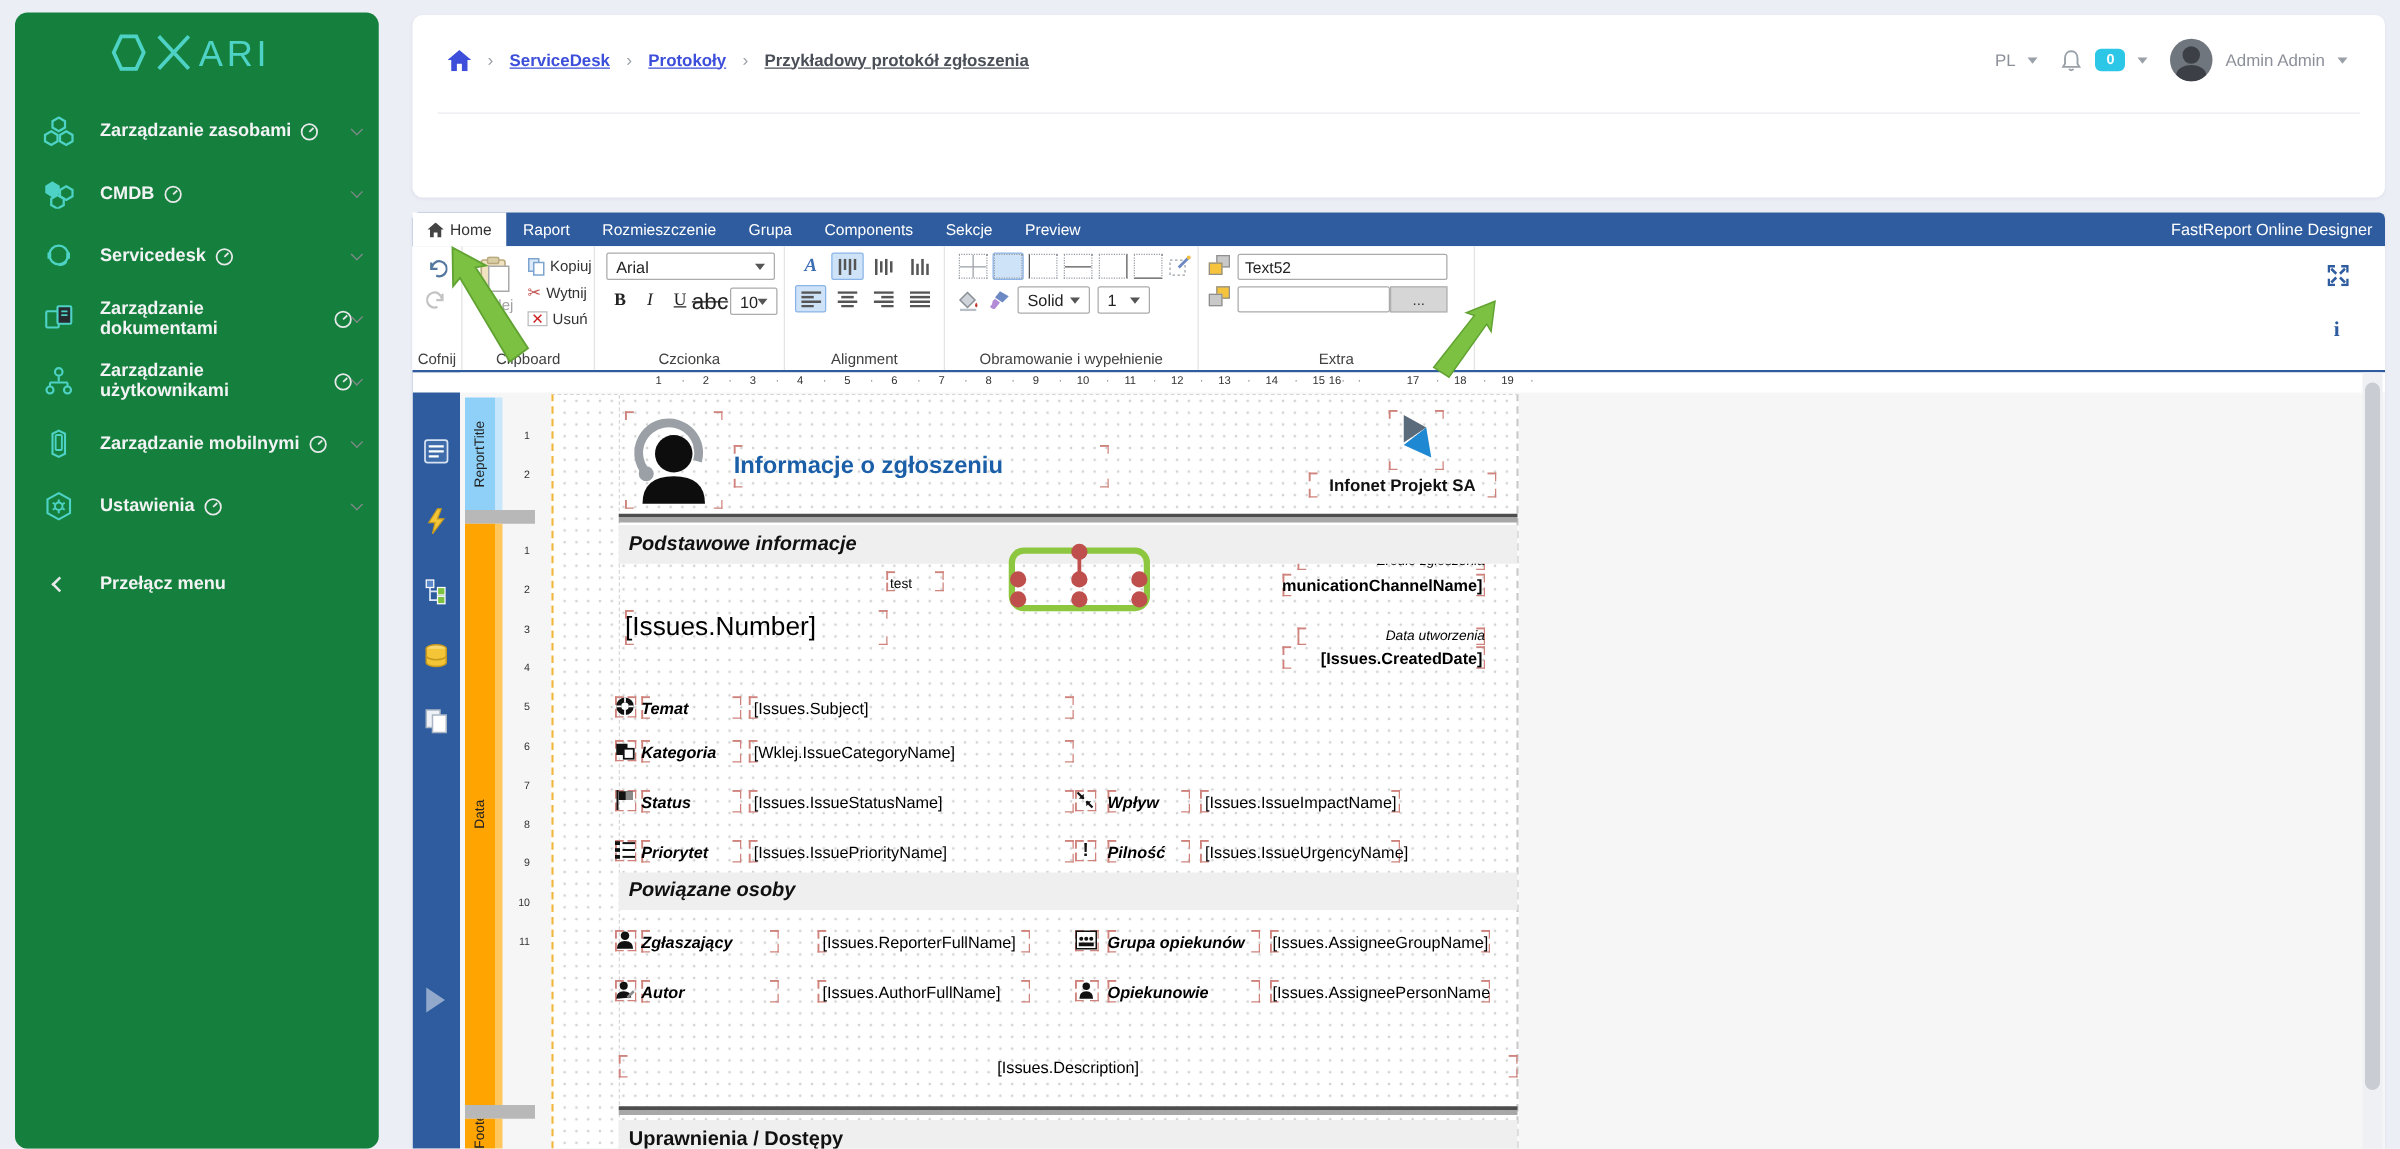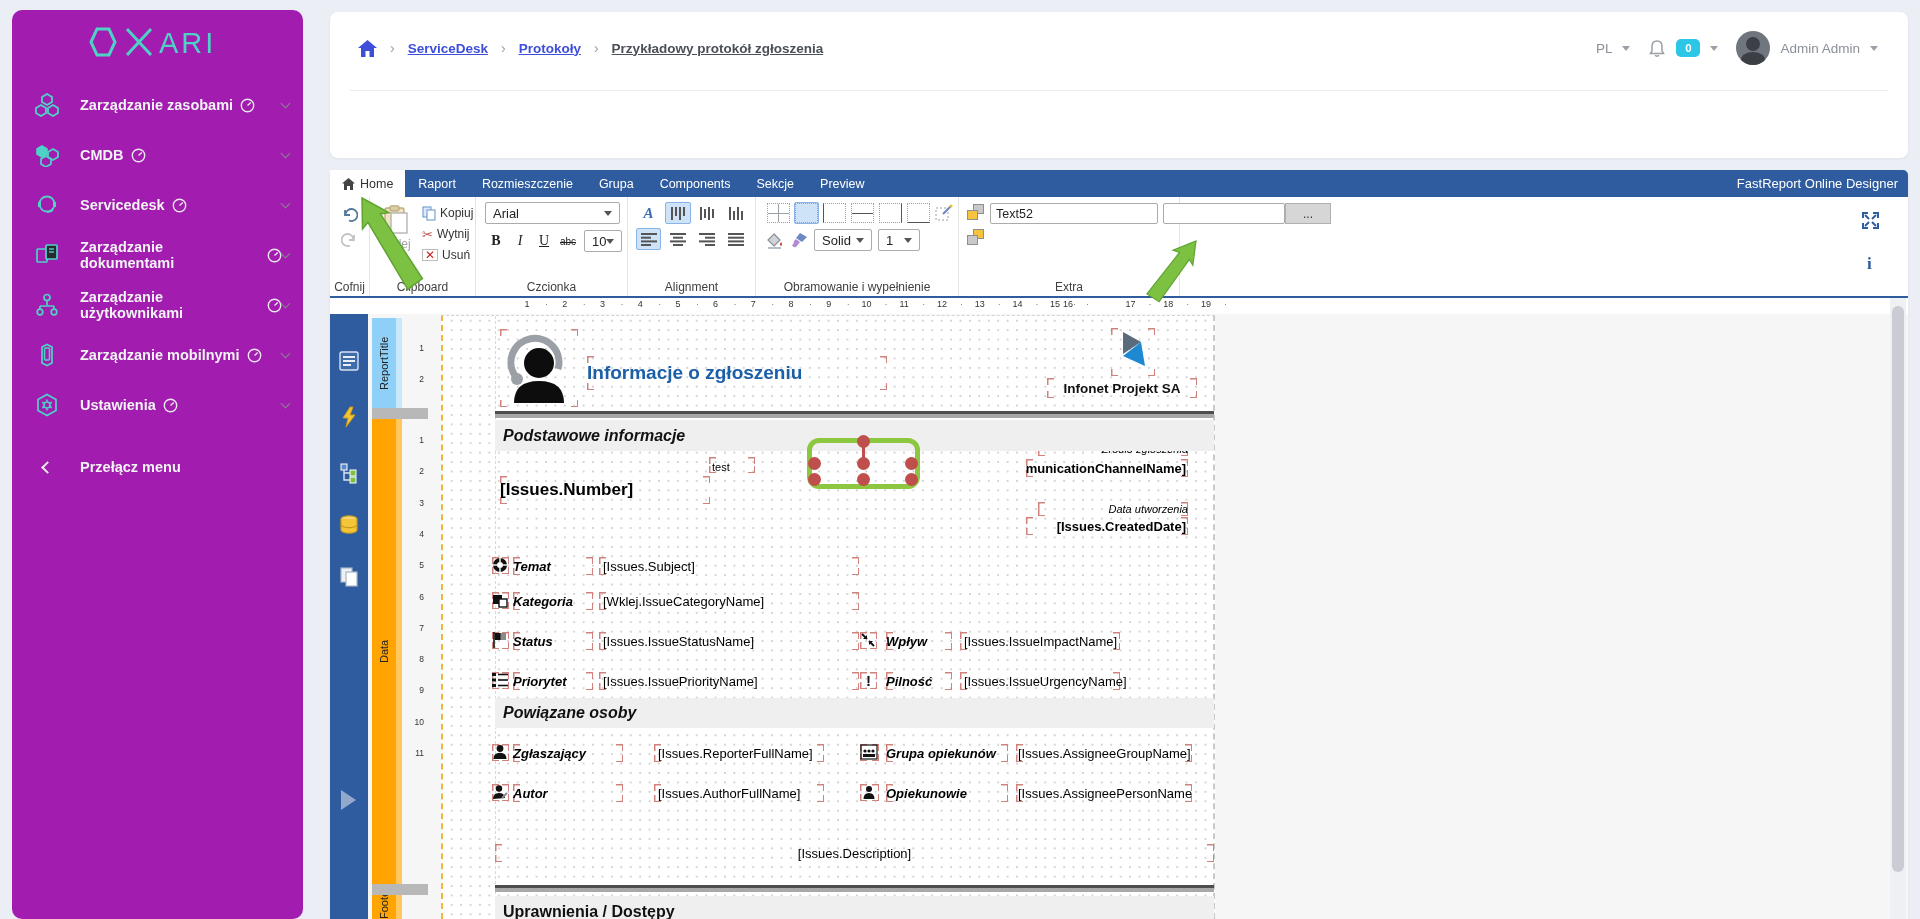--- a/index.html
+++ b/index.html
@@ -1,20 +1,20 @@
 <!DOCTYPE html>
 <html><head>
 <meta charset="utf-8">
 <style>
   *{margin:0;padding:0;box-sizing:border-box}
   html,body{width:1920px;height:919px;overflow:hidden}
   body{font-family:"Liberation Sans","DejaVu Sans",sans-serif;background:#eceef6;position:relative}
 
   
-  .sidebar{position:absolute;left:12px;top:10px;width:291px;height:909px;background:#a21caf;border-radius:10px;color:#fff}
+  .sidebar{position:absolute;left:12px;top:10px;width:291px;height:909px;background:#15803d;border-radius:10px;color:#fff}
   .logo{height:64px;display:flex;align-items:center;justify-content:center}
   .nav{padding-top:6px}
   .nav-item{height:50px;display:flex;align-items:center;padding:0 14px 0 20px;cursor:pointer;font-weight:bold;font-size:14.5px;color:#f2f3f4}
   .nav-item .nicon{width:30px;height:28px;margin-right:18px;flex:0 0 30px;display:flex;align-items:center;justify-content:center}
   .nav-item .gauge{margin-left:7px;flex:0 0 15px}
   .nav-item .chev{margin-left:auto;width:7px;height:7px;border-right:1.7px solid #87898d;border-bottom:1.7px solid #87898d;transform:rotate(45deg);margin-top:-3px}
   .nav-toggle{margin-top:12px}
   .nav-toggle .backchev{width:9px;height:9px;border-left:2.4px solid #e8e9ea;border-bottom:2.4px solid #e8e9ea;transform:rotate(45deg)}
 
   
@@ -66,21 +66,21 @@
   .bic.right{border-right:1px solid #555}
   .bic.bottom{border-bottom:1px solid #555}
   .g-extra{width:221px;display:flex;gap:6px;padding:6px 0 0 8px}
   .laycol{display:flex;flex-direction:column;gap:9px;padding-top:1px}
   .lay{position:relative;width:17px;height:16px;cursor:pointer}
   .lay i{position:absolute;width:11px;height:10px;border:1px solid #8f8f8f}
   .lay .back{right:0;top:0;background:#c9c9c9}
   .lay .front{left:0;bottom:0;background:#f5c33c}
   .lay.rev .back{background:#f5c33c}
   .lay.rev .front{background:#c9c9c9}
-  .extracol{display:flex;flex-direction:row;gap:5px}
+  .extracol{display:flex;flex-direction:column;gap:5px}
   .rin{height:21px;border:1px solid #ababab;border-radius:2px;font-size:12.5px;padding:0 5px;width:168px;font-family:"Liberation Sans",sans-serif;color:#222}
   .row2x{display:flex;gap:0}
   .rin.short{width:122px}
   .morebtn{width:46px;height:21px;background:#d6d6d6;border:1px solid #b0b0b0;font-size:12px;color:#333;display:flex;align-items:center;justify-content:center;cursor:pointer}
   .ribbon-util{position:absolute;color:#2e5c9e;cursor:pointer}
 
   
   .canvas{position:absolute;left:0;top:128px;right:0;height:621px;background:#f6f6f7;overflow:hidden}
   .leftstrip{position:absolute;left:0;top:0;width:38px;height:100%;background:#2e5c9e}
   .lsicon{position:absolute;left:8px;width:22px;height:22px;cursor:pointer}
@@ -375,21 +375,21 @@
     </div>
 
     <div class="group g-font">
       <div class="sel" style="width:135px">
           <span>Arial</span>
         </div>
       <div class="fontrow2">
         <span class="fbtn" style="font-family:'Liberation Serif',serif;font-weight:bold">B</span>
         <span class="fbtn" style="font-family:'Liberation Serif',serif;font-style:italic">I</span>
         <span class="fbtn" style="text-decoration:underline;font-family:'Liberation Serif',serif">U</span>
-        <span class="fbtn" style="text-decoration:line-through;font-size:10px">abc</span>
+        <span class="fbtn" style="text-decoration:line-through;font-size:18px">abc</span>
         <div class="sel" style="width:46px;margin-left:3px">
             <span>10</span>
           </div>
       </div>
       <div class="glabel">Czcionka</div>
     </div>
 
     <div class="group g-align">
       <div class="icorow">
         <span class="ibtn" style="color:#3c6eb5;font-weight:bold;font-style:italic;font-family:'Liberation Serif',serif;font-size:15px">A</span>
@@ -665,21 +665,21 @@
       <div class="sep7" style="top:95px"></div>
 
       <div class="sechdr" style="top:104px;height:31px">
         <span>Podstawowe informacje</span>
       </div>
 
       <div class="fld" style="left:266px;top:141px;width:46px;height:16px;z-index:3">
         <span style="font-size:11px;color:#000;padding-left:3px">test</span>
       </div>
 
-      <div class="fld rvalue" style="left:57px;top:160px;width:210px;height:28px;font-weight:bold;font-size:17px">
+      <div class="fld rvalue" style="left:57px;top:172px;width:210px;height:28px;font-weight:normal;font-size:21px">
         <span>[Issues.Number]</span>
       </div>
 
       <div class="fld smallital" style="right:25px;top:126px;width:150px;height:14px;z-index:1">
         <span>Źródło zgłoszenia</span>
       </div>
       <div class="fld clipbox" style="right:25px;top:143px;width:162px;height:18px;z-index:3">
         <span class="inner-r boldval">[Issues.CommunicationChannelName]</span>
       </div>
       <div class="fld smallital" style="right:25px;top:186px;width:150px;height:14px">

